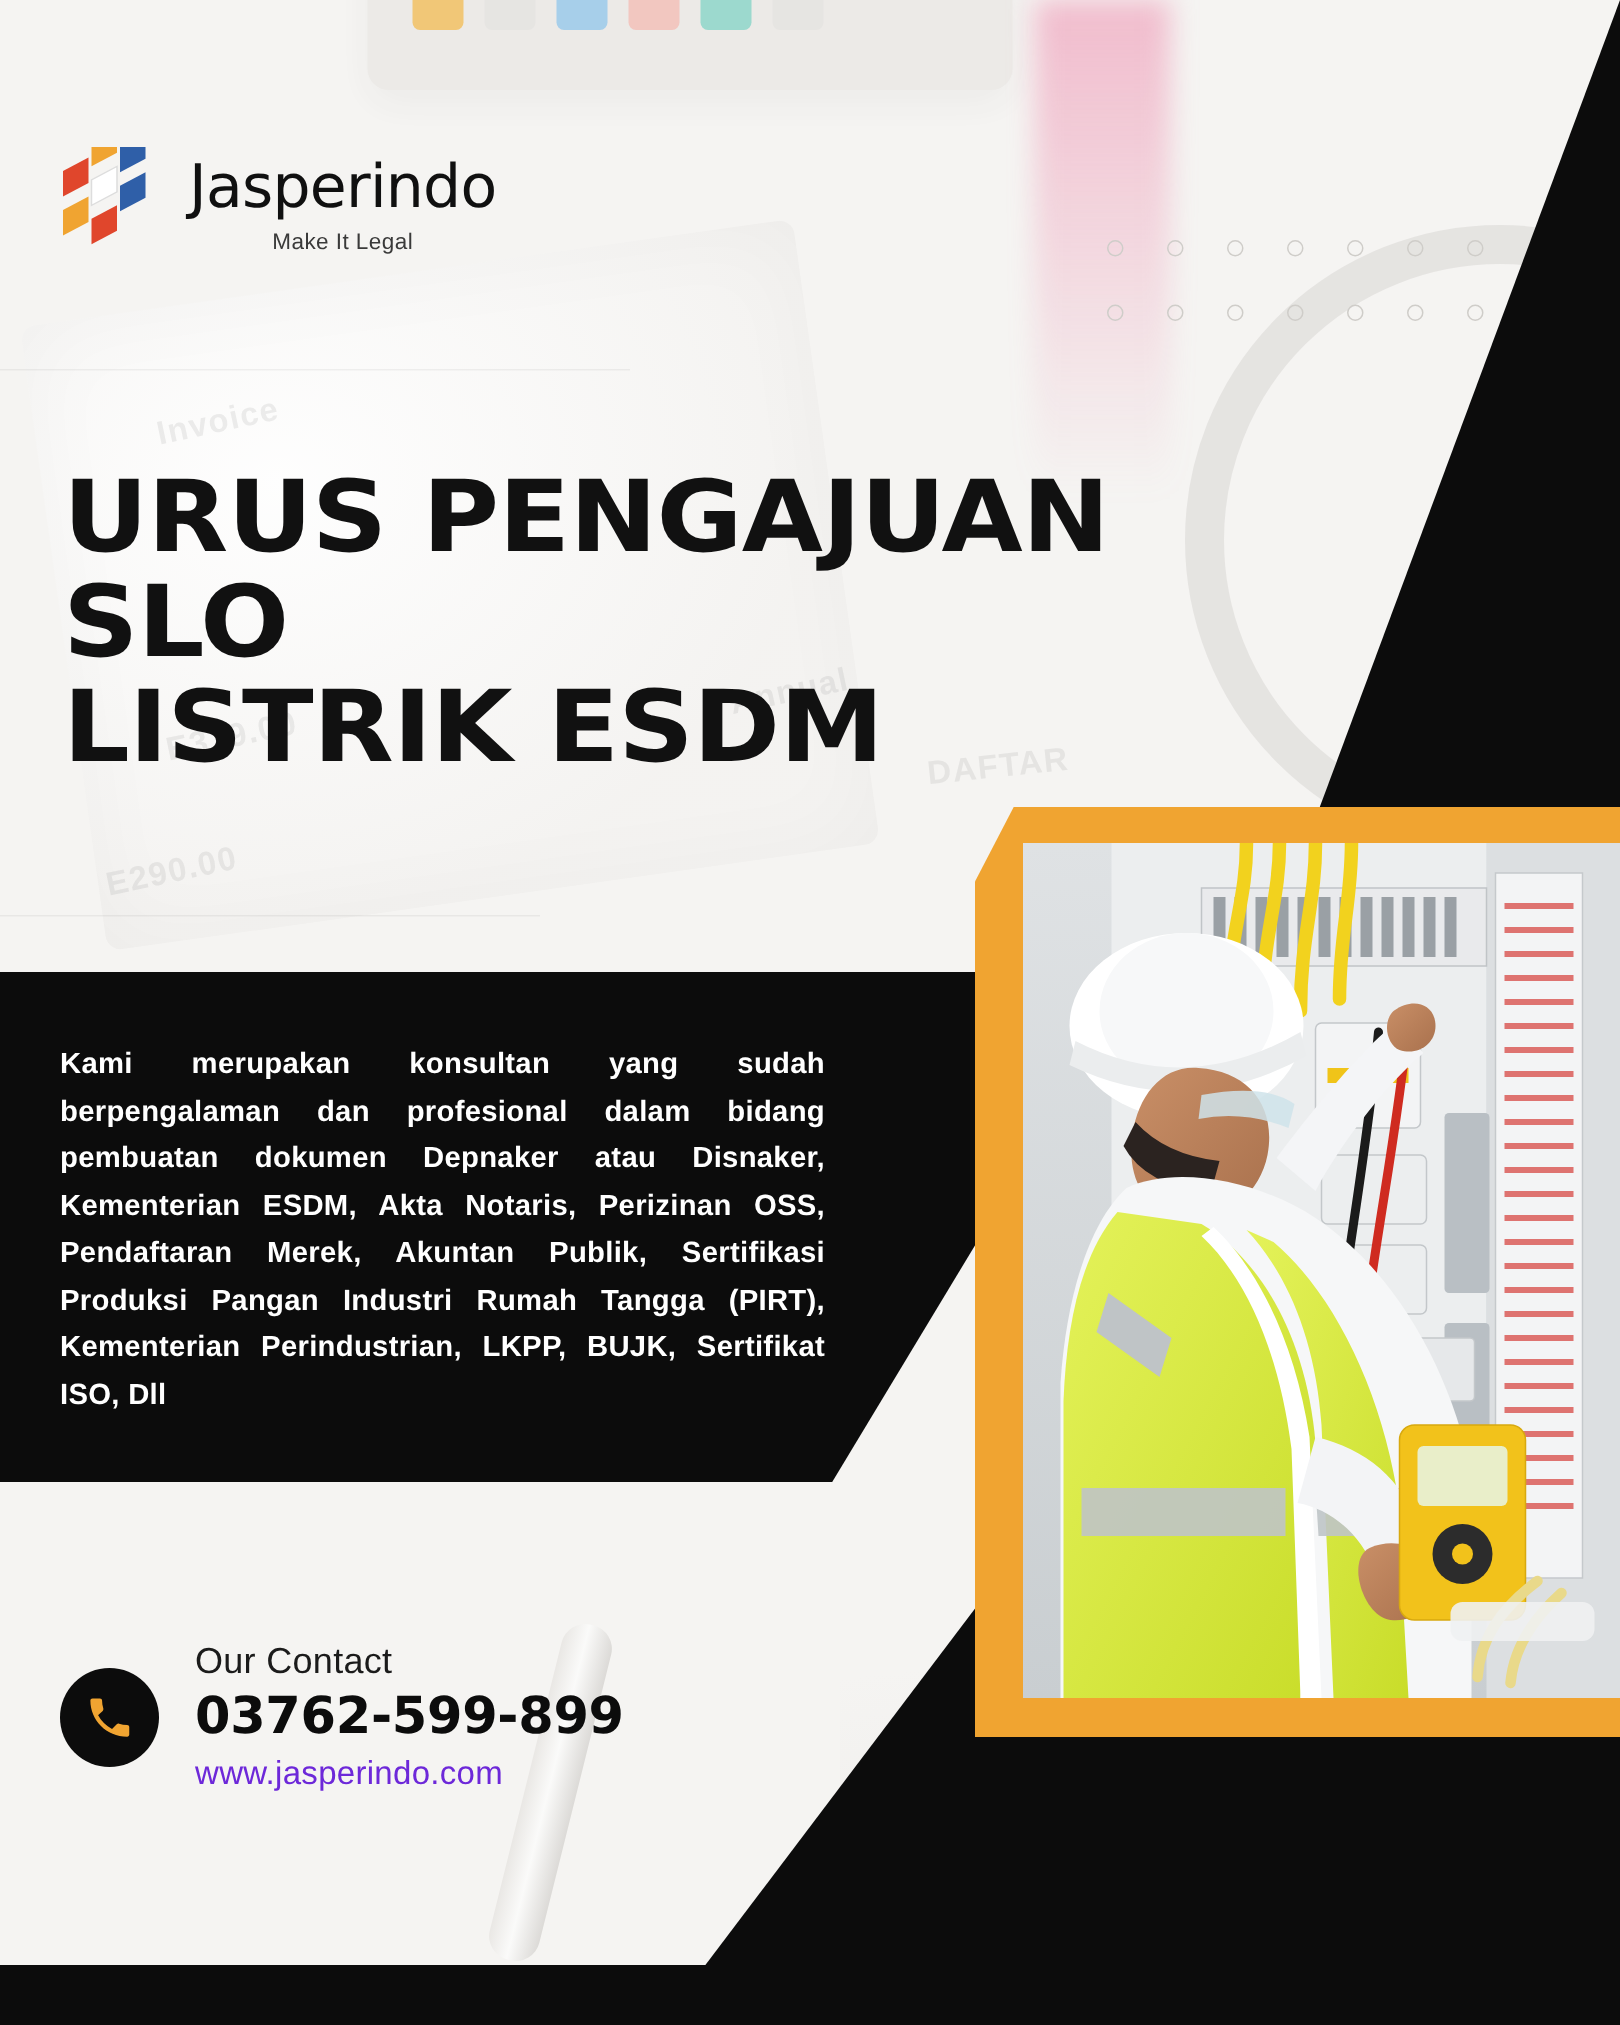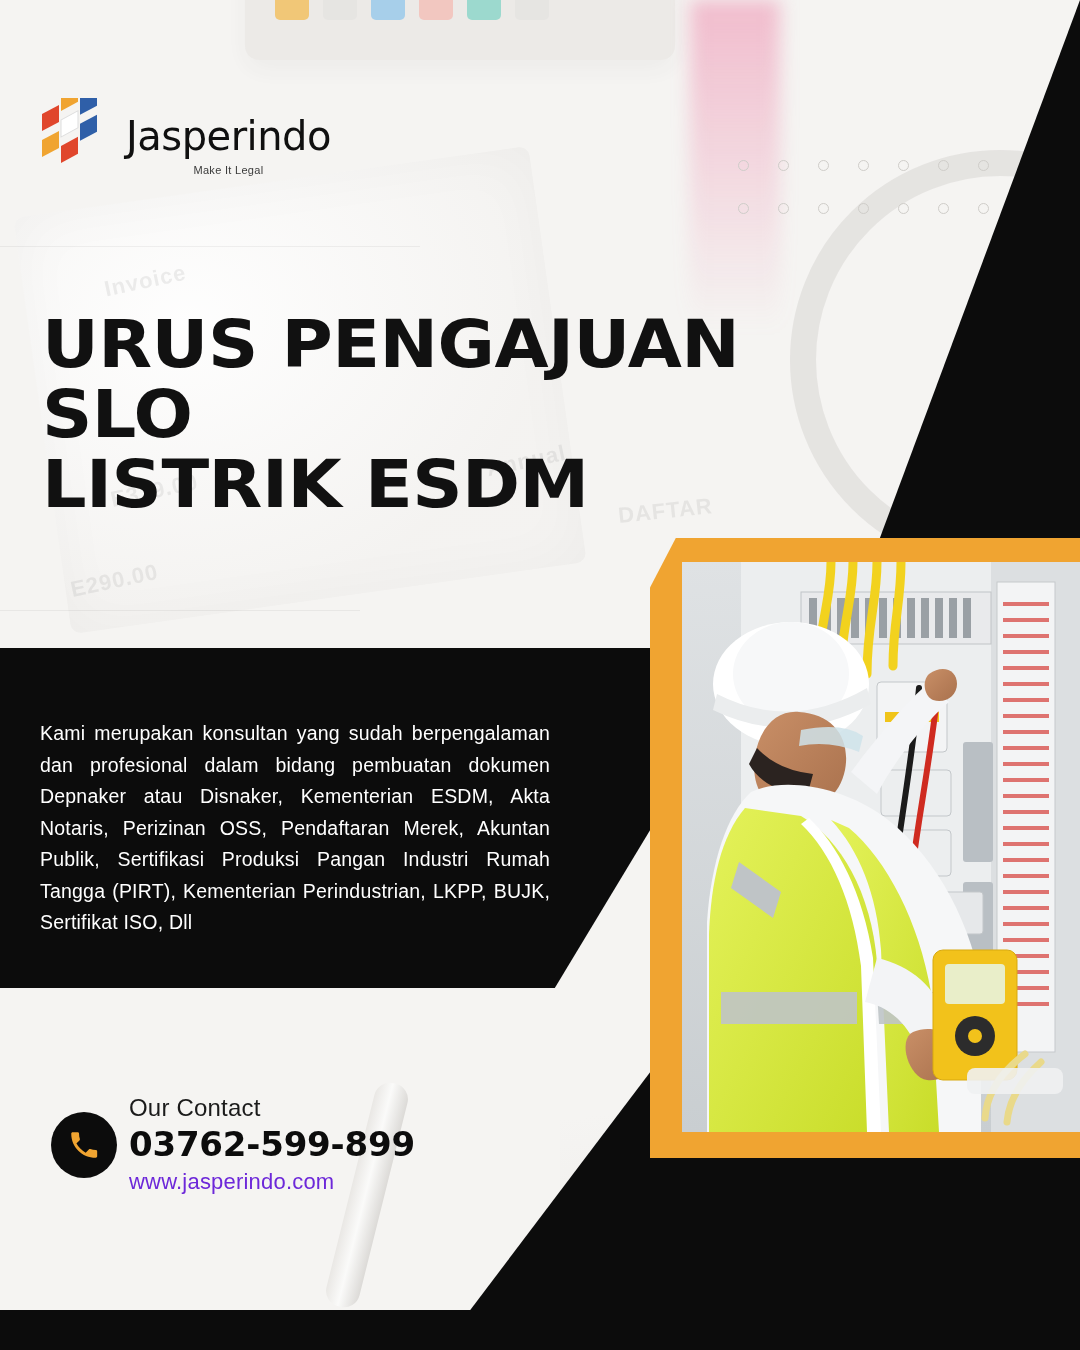--- a/index.html
+++ b/index.html
@@ -76,64 +76,64 @@
     position:absolute; right:0; bottom:0; width:640px; height:660px;
     background:#0c0c0c;
     clip-path: polygon(100% 0, 100% 100%, 0 100%, 78% 0);
   }
   .shape-bottom-strip {
     position:absolute; left:0; bottom:0; width:1080px; height:40px;
     background:#0c0c0c;
   }
 
   
-  .logo { position:absolute; left:40px; top:98px; display:flex; align-items:flex-end; gap:14px; }
+  .logo { position:absolute; left:40px; top:98px; display:flex; align-items:center; gap:14px; }
   .logo-mark { position:relative; width:72px; height:78px; }
   .logo-text { display:flex; flex-direction:column; }
   .logo-name { font-size:40px; font-weight:400; color:#101010; letter-spacing:-0.5px; line-height:1; font-family:"DejaVu Sans", sans-serif; }
-  .logo-tag { font-size:11px; color:#3a3a3a; letter-spacing:.3px; margin-top:8px; text-align:center; }
+  .logo-tag { font-size:15px; color:#3a3a3a; letter-spacing:.3px; margin-top:8px; text-align:center; }
 
   
   .dot-grid { position:absolute; right:62px; top:160px; display:grid; grid-template-columns: repeat(7, 40px); grid-auto-rows:43px; }
   .dot { width:11px; height:11px; border-radius:50%; border:1.6px solid #cfcdc9; }
 
   
   .headline {
     position:absolute; left:42px; top:310px; width:760px;
     font-family:"DejaVu Sans", sans-serif;
     font-weight:800; color:#111; font-size:66px; line-height:1.06;
     letter-spacing:-0.5px; text-transform:uppercase;
     transform: scaleX(1.06); transform-origin:left center;
   }
   .headline .l2 { display:block; }
 
   
   .body-copy {
-    position:absolute; left:40px; top:718px; width:510px;
+    position:absolute; left:40px; top:694px; width:510px;
     color:#ffffff; font-size:19.5px; line-height:1.62; text-align:justify;
-    font-weight:400; letter-spacing:.2px;
+    font-weight:700; letter-spacing:.2px;
   }
 
   
   .photo-frame {
     position:absolute; left:650px; top:538px; width:430px; height:620px;
   }
   .photo-accent {
     position:absolute; left:0; top:0; width:100%; height:100%;
     background:#f0a431;
     clip-path: polygon(0 8%, 6% 0, 100% 0, 100% 100%, 0 100%);
   }
   .photo {
     position:absolute; left:32px; top:24px; right:0; bottom:26px;
     overflow:hidden; background:#cfd2d4;
   }
   .photo svg { width:100%; height:100%; display:block; }
 
   
-  .contact { position:absolute; left:51px; bottom:155px; display:flex; align-items:center; gap:12px; }
+  .contact { position:absolute; left:40px; bottom:155px; display:flex; align-items:center; gap:24px; }
   .contact-badge {
     width:66px; height:66px; border-radius:50%; background:#0c0c0c;
     display:flex; align-items:center; justify-content:center;
   }
   .contact-badge svg { width:34px; height:34px; }
   .contact-lines { display:flex; flex-direction:column; }
   .contact-label { font-size:24px; color:#1b1b1b; font-weight:400; letter-spacing:.2px; }
   .contact-phone { font-size:34px; color:#0c0c0c; font-weight:800; letter-spacing:-0.2px; margin-top:2px; font-family:"DejaVu Sans", sans-serif; }
   .contact-web { font-size:22px; color:#6d28d9; margin-top:5px; letter-spacing:.2px; }
 </style>

